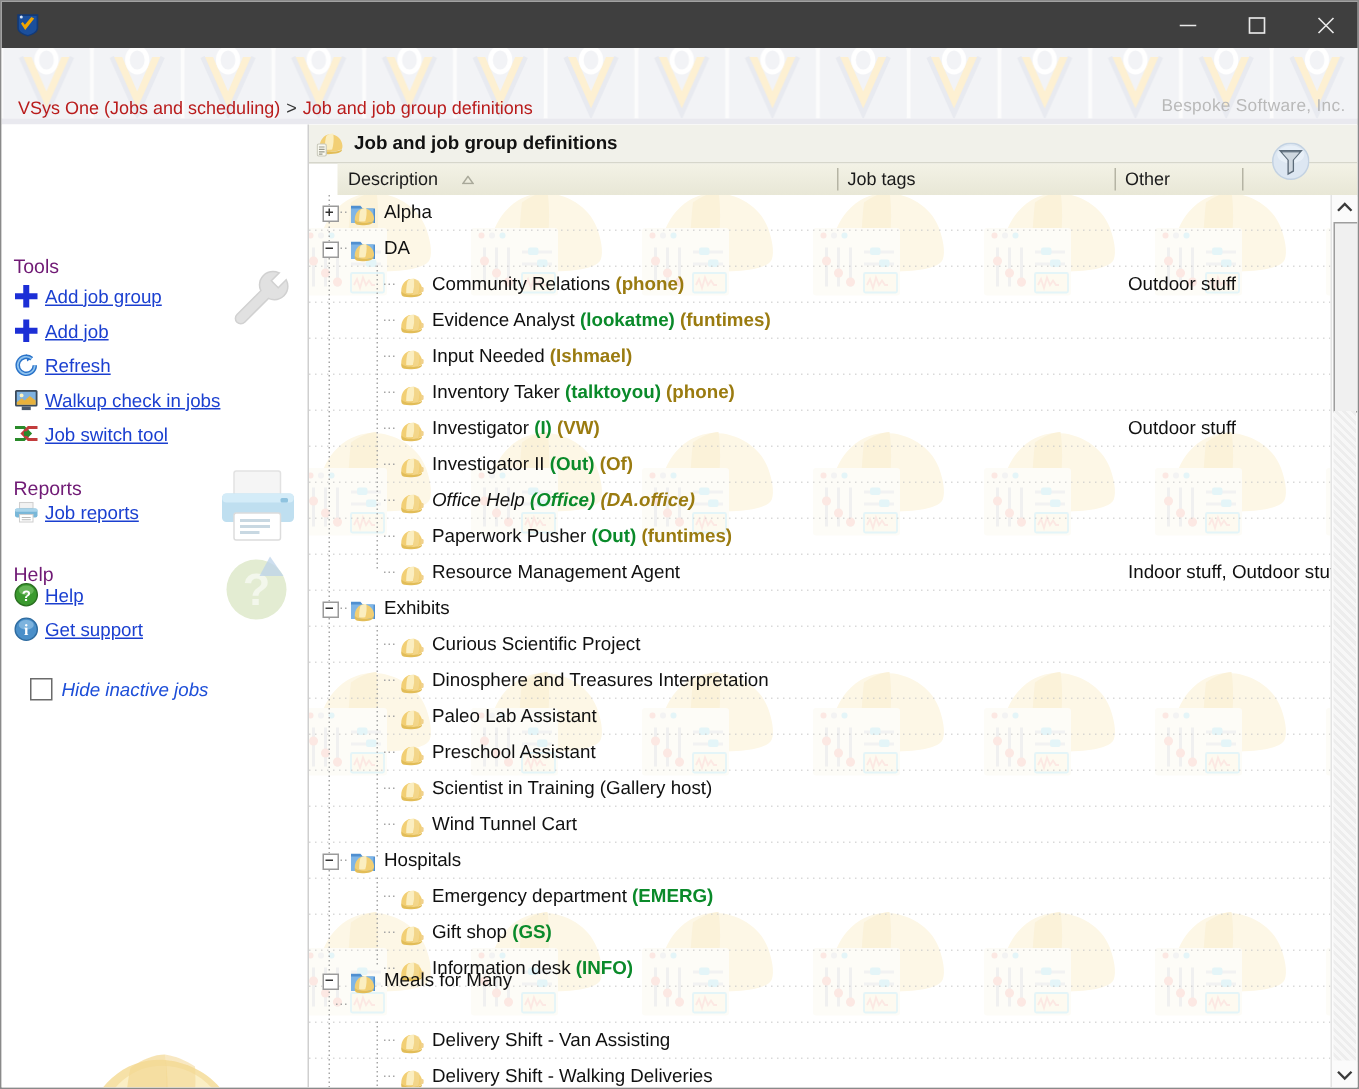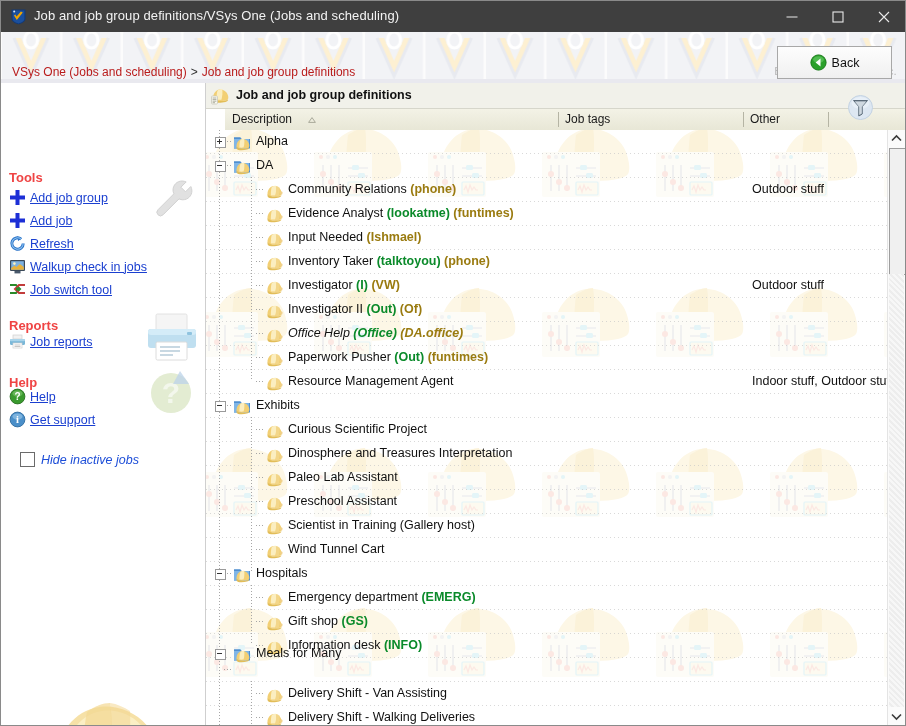--- a/index.html
+++ b/index.html
@@ -39,21 +39,21 @@
            background:linear-gradient(#fdfdfd,#f0f0f0);border:1px solid #a8a8a8;
            display:flex;align-items:center;justify-content:center;gap:5px;
            font-size:12.5px;color:#101010;cursor:default;}
   .backbtn .bb-ico{width:17px;height:17px;display:block;}
 
   
   .leftpanel{position:absolute;left:0;top:82px;width:205px;height:642px;background:#fff;
              overflow:hidden;}
   .divider{position:absolute;left:204px;top:82px;width:1px;height:642px;background:#cfcfcf;}
 
-  .sec-h{position:absolute;left:8px;font-weight:bold;font-size:13px;color:#ef4444;}
+  .sec-h{position:absolute;left:8px;font-weight:normal;font-size:13px;color:#701a75;}
   .litem{position:absolute;left:8px;display:flex;align-items:center;gap:4px;cursor:default;
          white-space:nowrap;}
   .litem .lbl{color:#1a3fd0;text-decoration:underline;font-size:12.5px;}
   .ico{width:17px;height:17px;display:block;flex:0 0 17px;}
 
   .wrench{position:absolute;left:148px;top:92px;width:46px;height:46px;opacity:.85;}
   .printer{position:absolute;left:142px;top:230px;width:58px;height:50px;}
   .helpmark{position:absolute;left:148px;top:286px;width:46px;height:46px;}
 
   .chk-row{position:absolute;left:19px;top:369px;display:flex;align-items:center;gap:6px;}
@@ -116,21 +116,20 @@
 
 <div id="app">
 
   <div class="titlebar">
     <svg class="tb-icon" viewBox="0 0 17 17">
       <path d="M1.5 1.5h14v9.2c0 3-3.6 4.6-7 5.6-3.4-1-7-2.6-7-5.6z" fill="#123a78"></path>
       <path d="M2.6 2.6h11.8v8.1c0 2.4-3 3.9-5.9 4.7-2.9-.8-5.9-2.3-5.9-4.7z" fill="#1b4f9c"></path>
       <path d="M4 7.6l2.8 4.4 6-7.6-1.9-1-4.3 5.1-1.4-1.9z" fill="#f0a500"></path>
       <circle cx="4.2" cy="3.4" r="1" fill="#d7e4f5"></circle>
     </svg>
-    <div class="tb-title">Job and job group definitions/VSys One (Jobs and scheduling)</div>
 
     <div class="wbtn min">
       <svg width="13" height="13" viewBox="0 0 13 13">
           <path d="M1 6.5h11" stroke="#e9e9e9" stroke-width="1.1"></path>
         </svg>
     </div>
     <div class="wbtn max">
       <svg width="13" height="13" viewBox="0 0 13 13">
           <rect x="1.5" y="1.5" width="10" height="10" fill="none" stroke="#e9e9e9" stroke-width="1.1"></rect>
         </svg>
@@ -158,29 +157,20 @@
 
     <div class="bespoke">Bespoke Software, Inc.</div>
 
     <div class="crumbs">
       <a>VSys One (Jobs and scheduling)</a><span class="sep">&gt;</span><a>Job and job group definitions</a>
     </div>
 
   </div>
   <div class="bannerline"></div>
 
-  <div class="backbtn">
-    <svg class="bb-ico" viewBox="0 0 17 17">
-      <circle cx="8.5" cy="8.5" r="7.6" fill="#2ba02b"></circle>
-      <circle cx="8.5" cy="8.5" r="7.6" fill="none" stroke="#177a17" stroke-width="1"></circle>
-      <ellipse cx="8.5" cy="5.6" rx="5.4" ry="3.4" fill="#6fd36f" opacity=".55"></ellipse>
-      <path d="M10.5 4.6L5.6 8.5l4.9 3.9z" fill="#ffffff"></path>
-    </svg>
-    <span>Back</span>
-  </div>
 
   <div class="leftpanel">
 
     <svg class="wrench" viewBox="0 0 46 46">
       <path d="M33 6c-5 0-9 4-9 9 0 1.4.3 2.6.9 3.8L9 34.7a3.6 3.6 0 005.1 5.1l15.9-15.9c1.2.6 2.5.9 3.9.9 5 0 9-4 9-9 0-1.6-.4-3-1.1-4.3l-5.3 5.3-4.6-4.6 5.3-5.3C35.9 6.4 34.5 6 33 6z" fill="#dcdcdc" stroke="#c9c9c9" stroke-width="1"></path>
     </svg>
 
     <div class="sec-h" style="top:87px">Tools</div>
 
     <div class="litem" style="top:106px">

